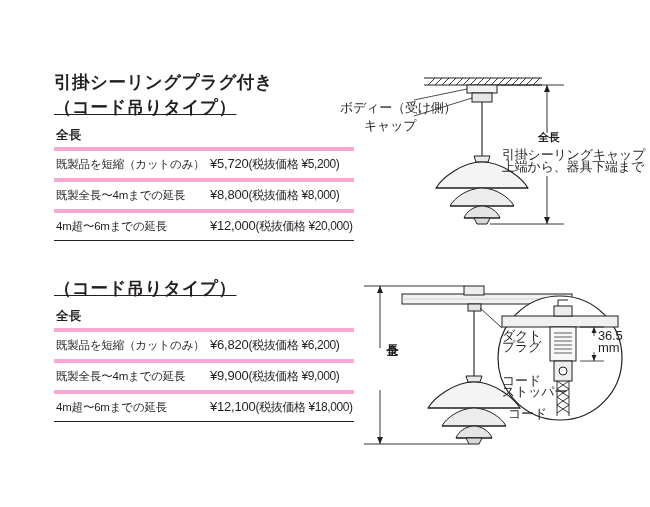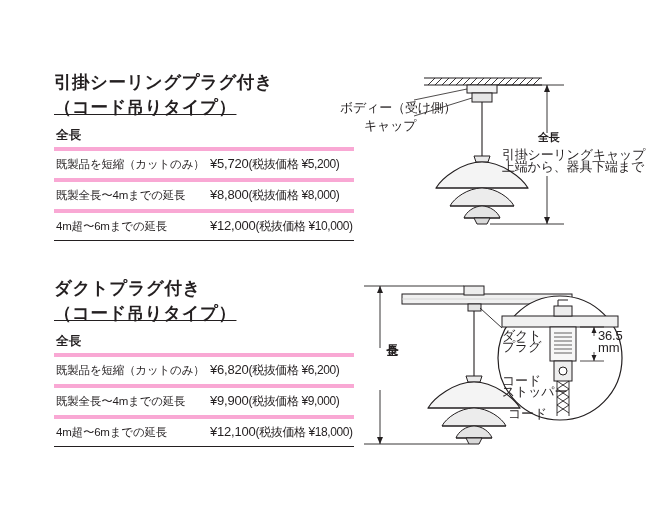--- a/index.html
+++ b/index.html
@@ -131,30 +131,29 @@
         </tr>
         <tr>
           <td class="desc">既製全長〜4mまでの延長</td>
           <td class="price">
             <span class="price-main">¥8,800</span><span class="price-sub">(税抜価格 ¥8,000)</span>
           </td>
         </tr>
         <tr>
           <td class="desc">4m超〜6mまでの延長</td>
           <td class="price">
-            <span class="price-main">¥12,000</span><span class="price-sub">(税抜価格 ¥10,000)</span>
+            <span class="price-main">¥12,000</span><span class="price-sub">(税抜価格 ¥20,000)</span>
           </td>
         </tr>
       </tbody>
     </table>
   </div>
 
   <div class="section" id="section-2">
     <div class="sec-title">
-      <span>ダクトプラグ付き</span>
       <span class="line2">（コード吊りタイプ）</span>
     </div>
     <div class="sub-label">全長</div>
     <table class="price-table">
       <tbody>
         <tr>
           <td class="desc">既製品を短縮（カットのみ）</td>
           <td class="price">
             <span class="price-main">¥6,820</span><span class="price-sub">(税抜価格 ¥6,200)</span>
           </td>

